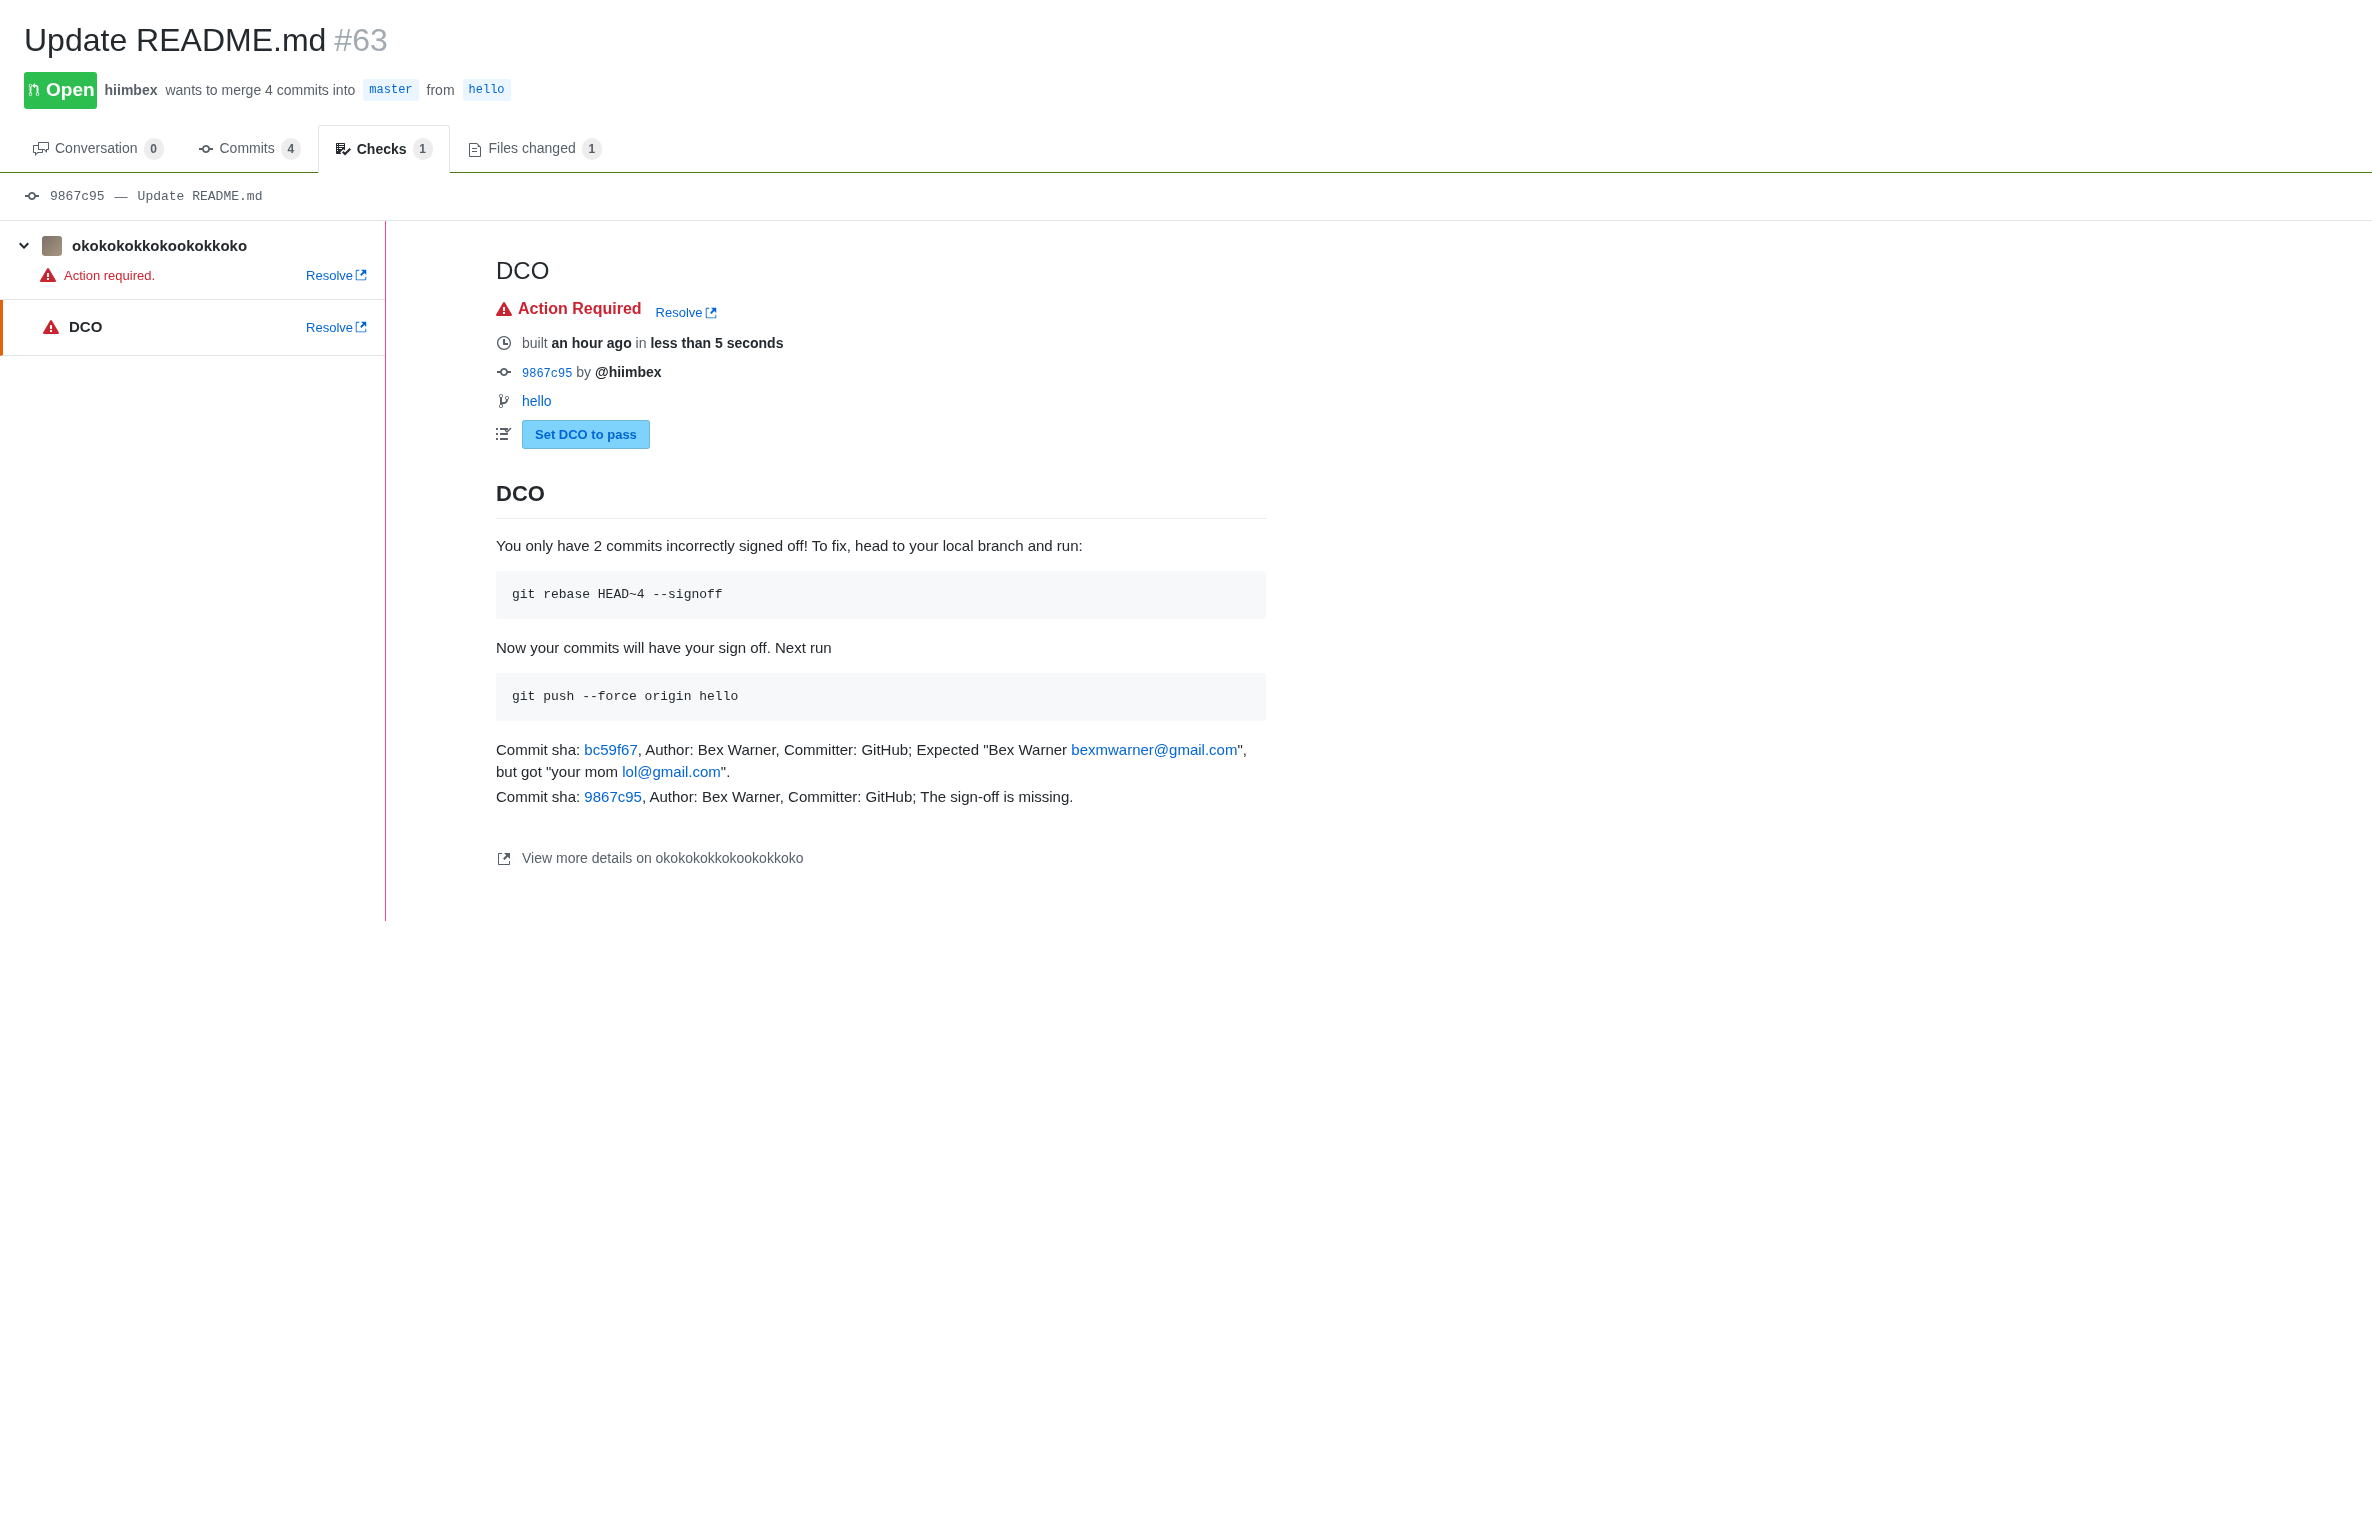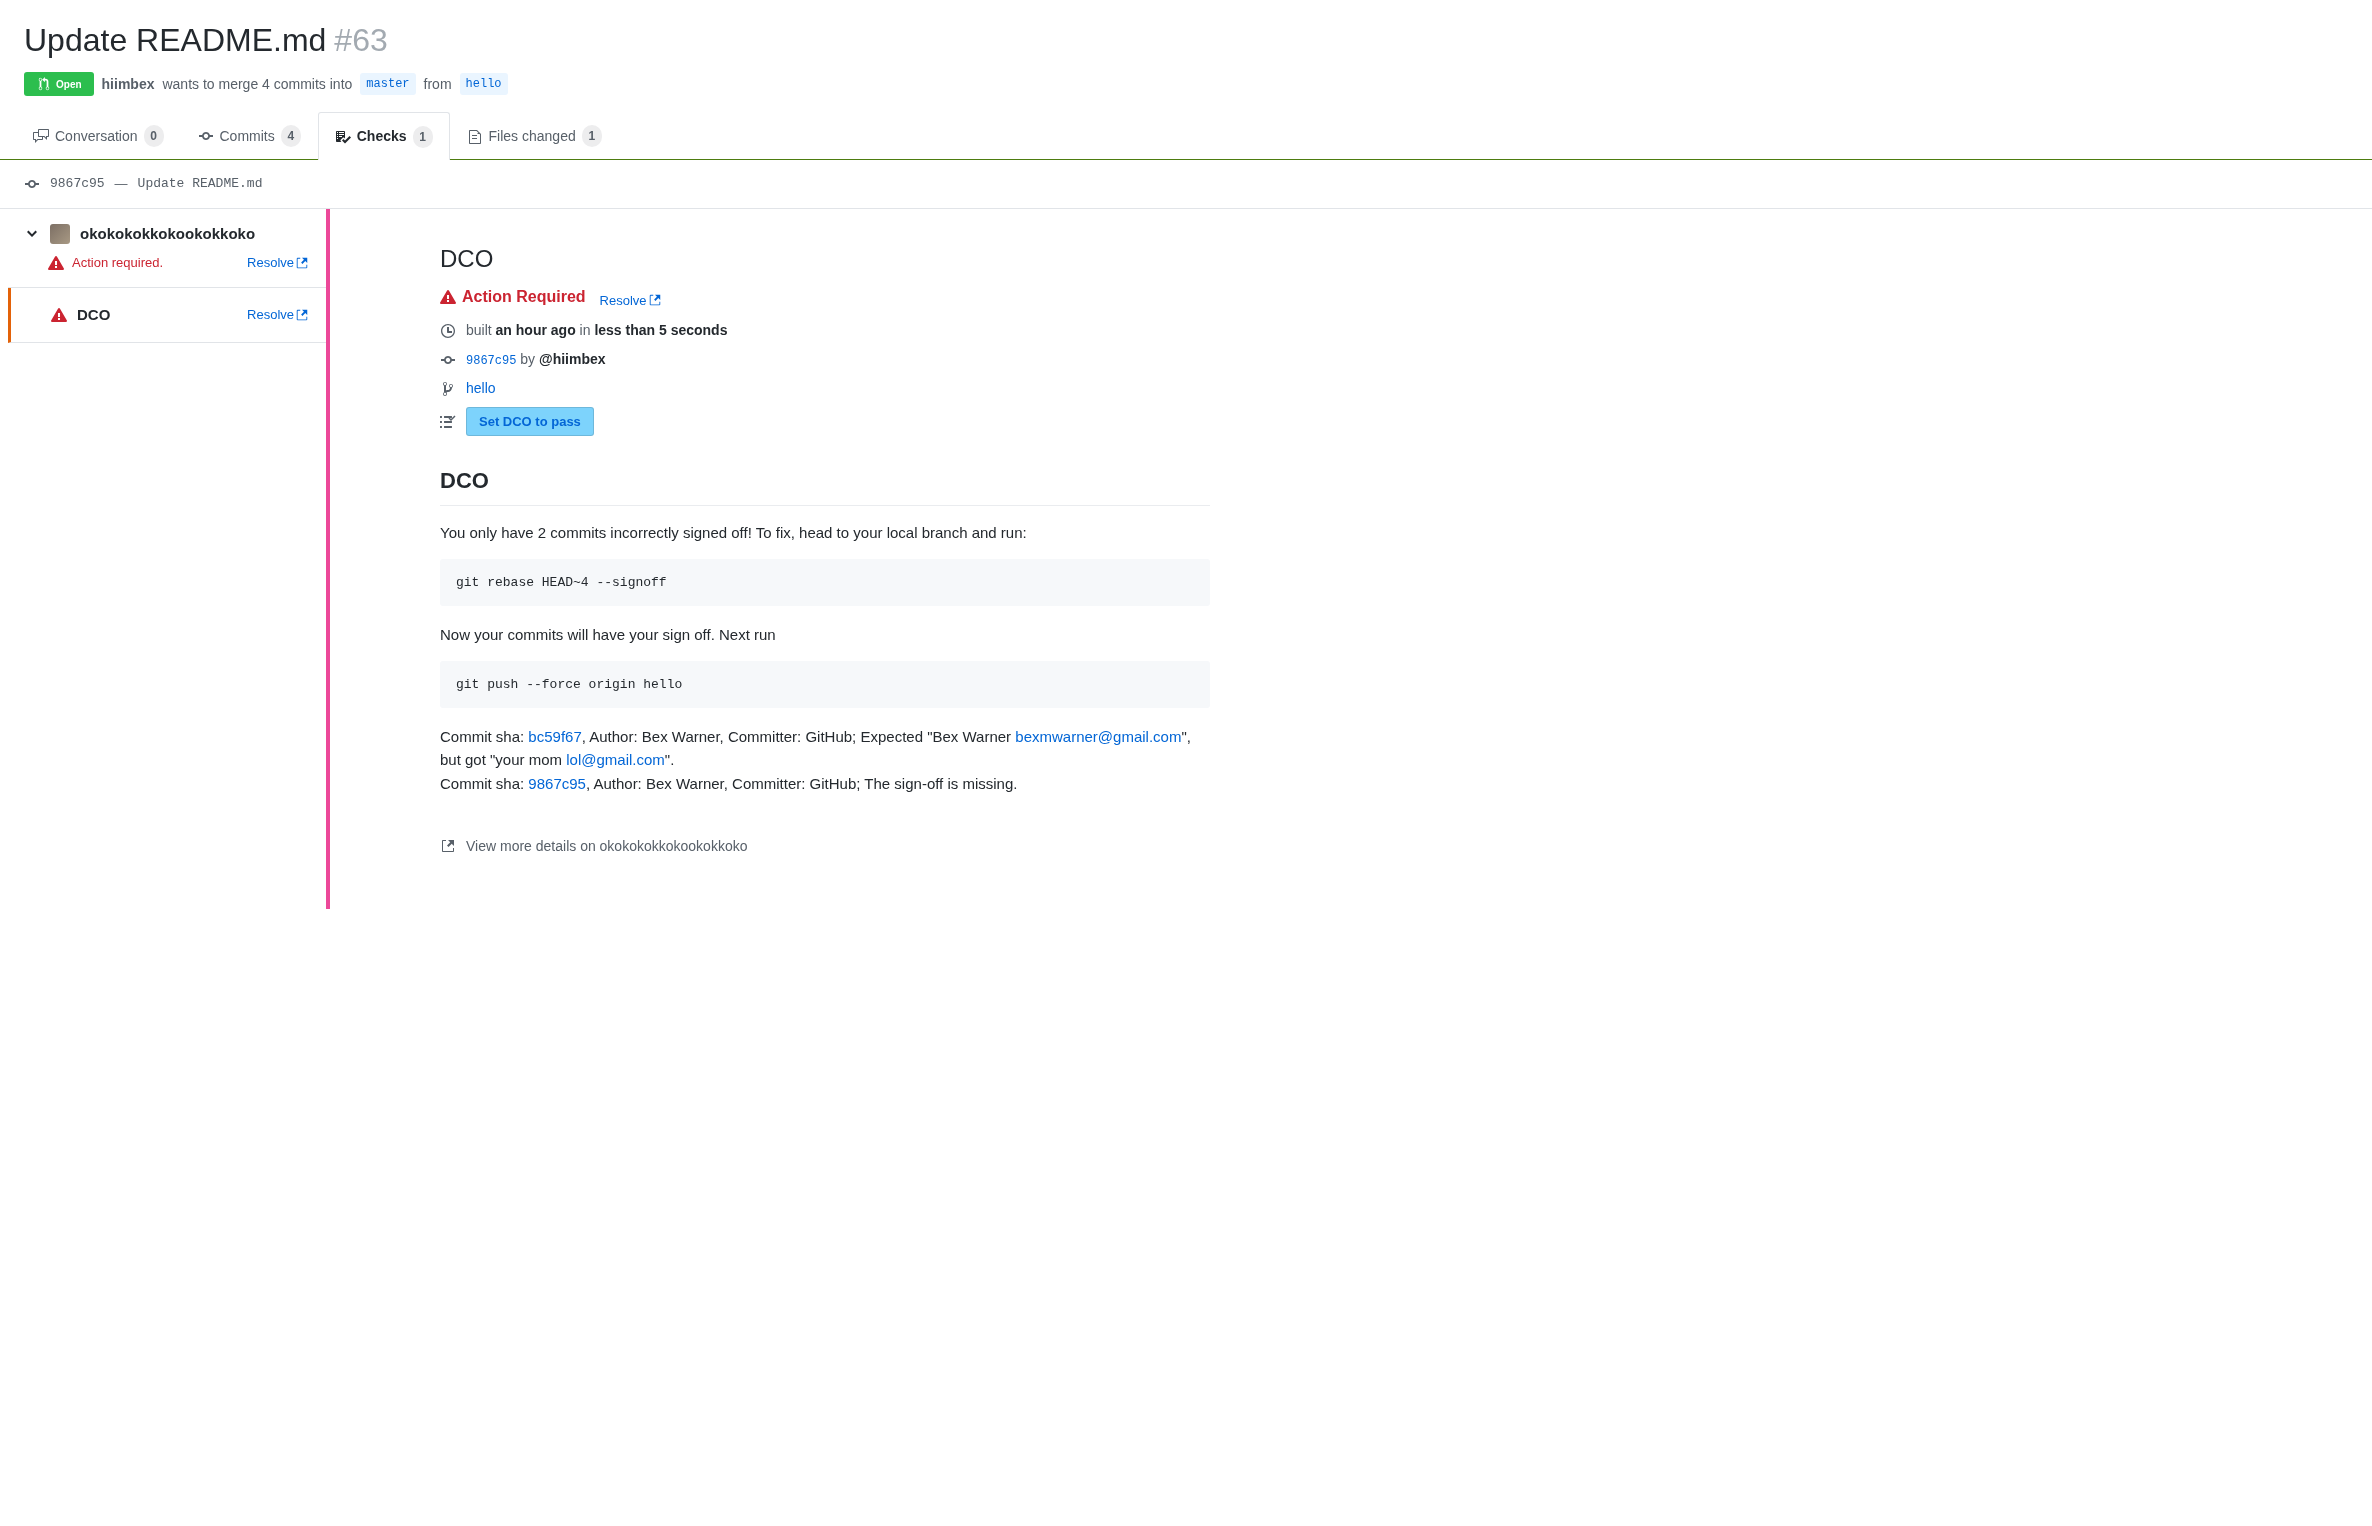--- a/index.html
+++ b/index.html
@@ -32,23 +32,23 @@
   .meta-row {
     display: flex;
     align-items: center;
     gap: 8px;
     margin-bottom: 16px;
     font-size: 14px;
   }
   .state-badge {
     background: #2cbe4e;
     color: #fff;
-    padding: 4px 12px;
+    padding: 4px 2px;
     border-radius: 3px;
-    font-size: 10px;
+    font-size: 19px;
     font-weight: 600;
     display: inline-flex;
     align-items: center;
     gap: 4px;
   }
   .meta-user { font-weight: 600; color: #586069; }
   .meta-text { color: #586069; }
   .branch-label {
     color: #0366d6;
     background: #eaf5ff;
@@ -105,24 +105,23 @@
   .commit-sha {
     font-family: SFMono-Regular, Consolas, "Liberation Mono", Menlo, monospace;
     color: #586069;
   }
   .commit-msg {
     font-family: SFMono-Regular, Consolas, "Liberation Mono", Menlo, monospace;
     color: #586069;
   }
   .content-row { display: flex; }
   .sidebar {
-    width: 330px;
-    border-right: 4px solid #ec4899;
+    width: 386px;
+    border-right: 1px solid #ec4899;
     min-height: 700px;
-    padding-left: 8px;
   }
   .sidebar-app {
     display: flex;
     align-items: center;
     gap: 10px;
     padding: 14px 16px 4px 16px;
     font-weight: 600;
     font-size: 15px;
   }
   .sidebar-chevron { color: #24292e; cursor: pointer;}

